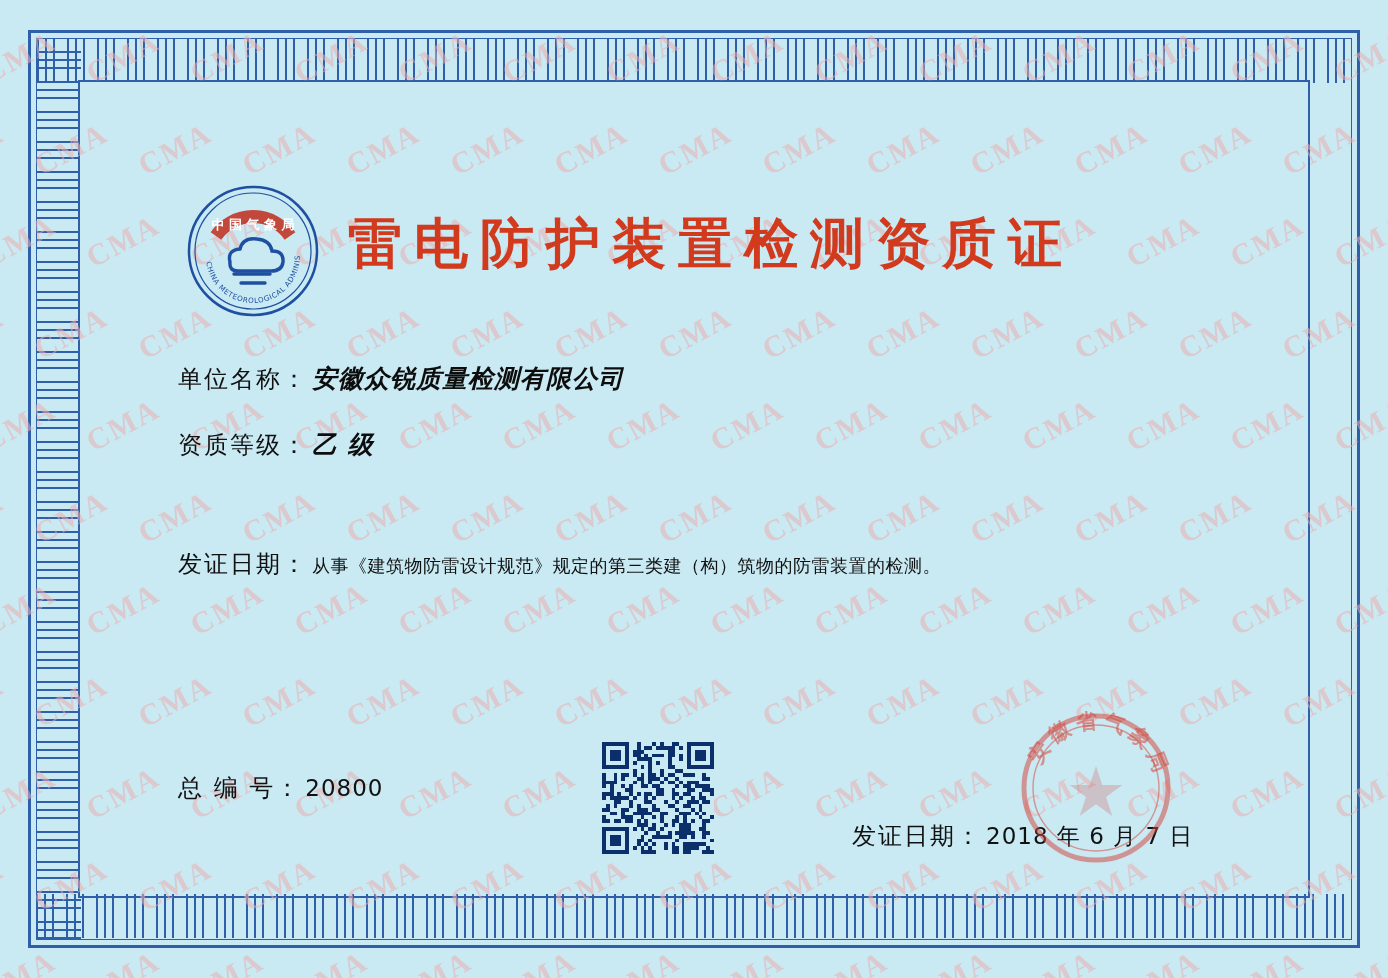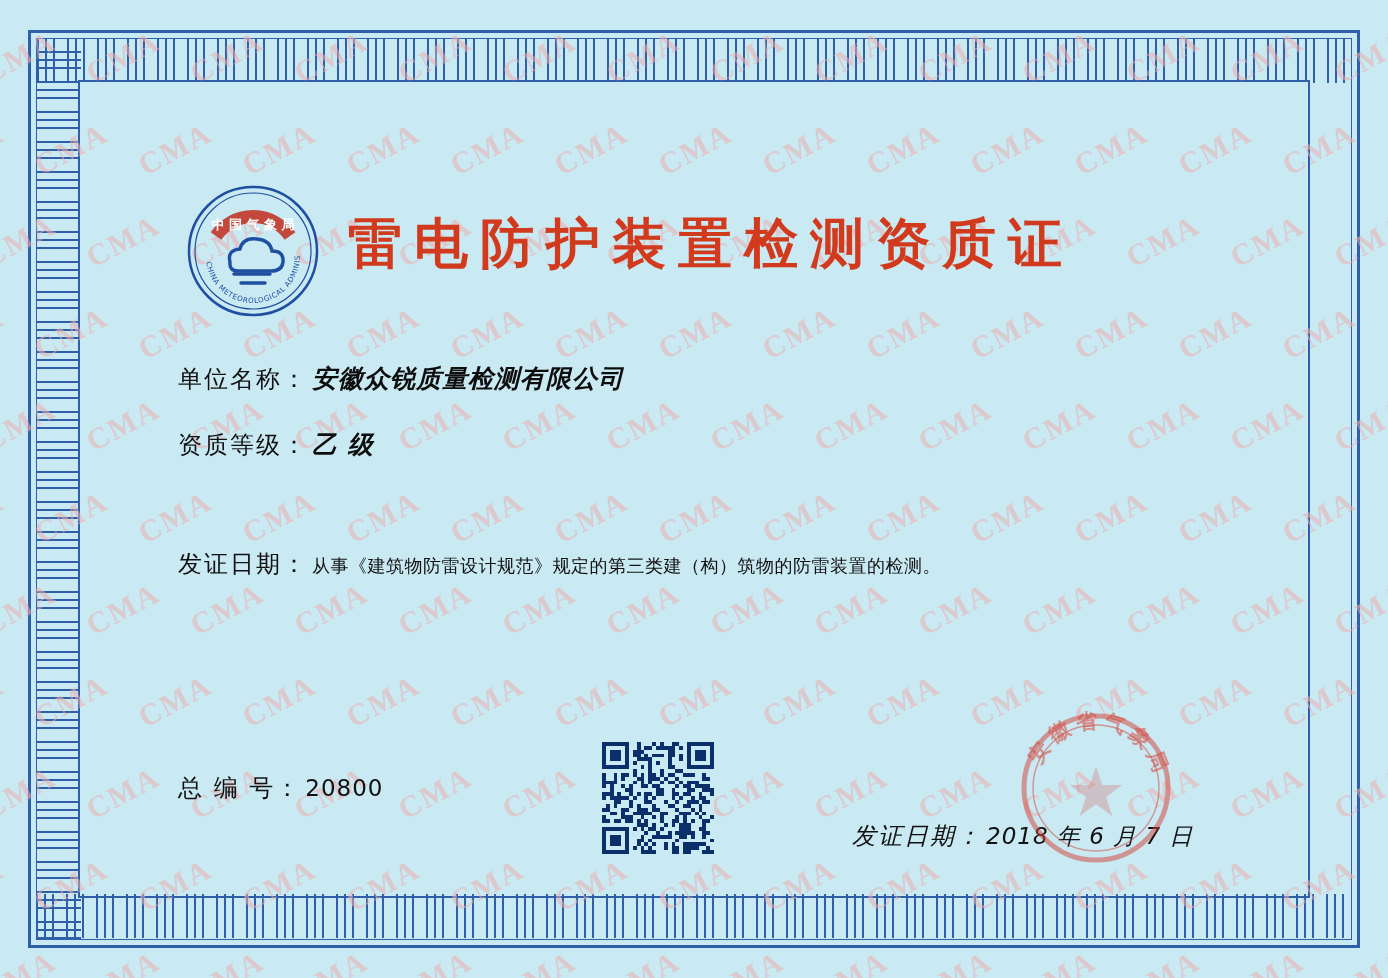--- a/index.html
+++ b/index.html
@@ -178,21 +178,21 @@
   #row-unit   { left: 178px; top: 362px; }
   #row-grade  { left: 178px; top: 428px; }
   #row-valid  { left: 178px; top: 484px; }
   #row-scope  { left: 178px; top: 548px; }
 
   #row-certno { left: 178px; top: 722px; }
   #row-total  { left: 178px; top: 772px; }
   #row-printer{ left: 228px; top: 835px; }
 
   #row-issuer { left: 852px; top: 768px; }
-  #row-issued { left: 852px; top: 820px; font-style: italic; }
+  #row-issued { left: 852px; top: 820px; }
 
   .qr {
     position: absolute;
     left: 602px;
     top: 742px;
     width: 112px;
     height: 112px;
   }
 
   .seal {

